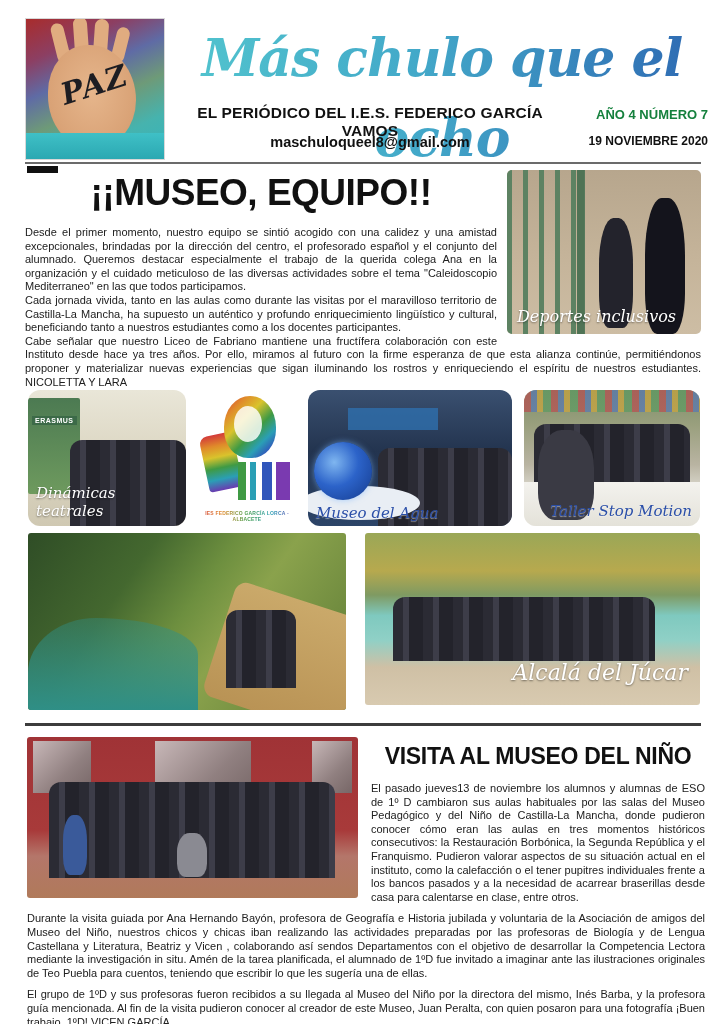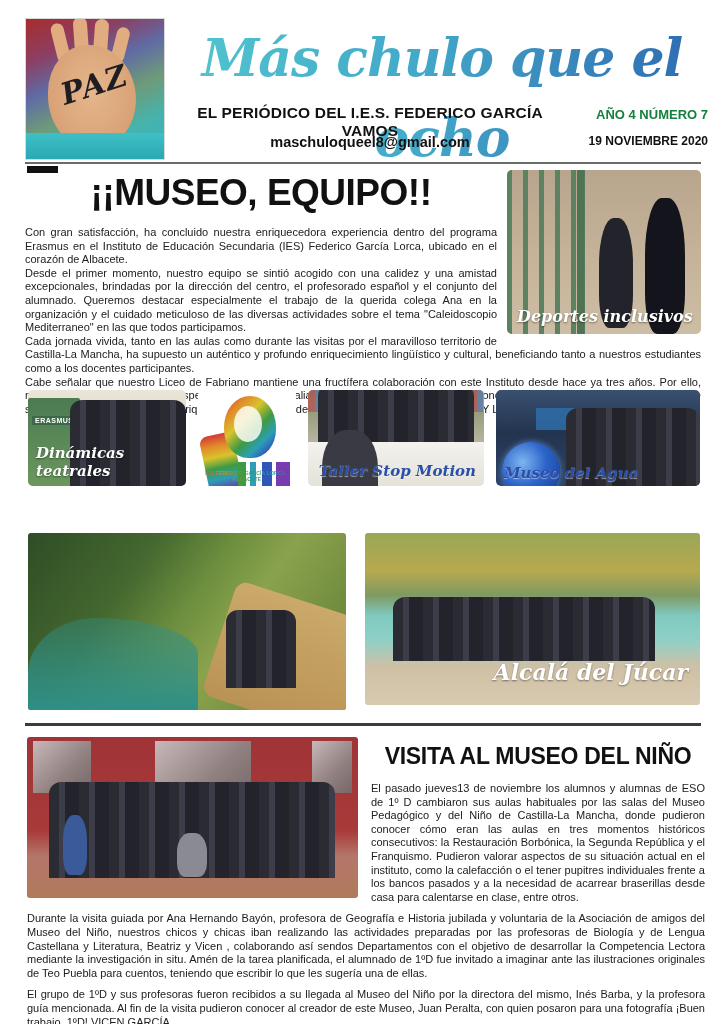--- a/index.html
+++ b/index.html
@@ -30,27 +30,27 @@
   
   .article1 { position:absolute; left:25px; top:168px; width:676px; }
   .a1-photo { float:right; width:194px; height:164px; margin:2px 0 6px 10px; position:relative; border-radius:5px; overflow:hidden;
     background:linear-gradient(180deg,#b7a68d 0%,#c5b49a 55%,#cdbda4 100%); }
   .gate { position:absolute; left:0; top:0; width:78px; height:164px;
     background:repeating-linear-gradient(90deg,#5d8262 0 5px, rgba(0,0,0,0) 5px 16px); border-right:5px solid #56795b; }
   .gate-post { position:absolute; left:70px; top:0; width:7px; height:164px; background:#4f7355; }
   .fig { position:absolute; background:#23232c; border-radius:42% 42% 30% 30%; }
   .headline1 { font-size:37px; font-weight:700; letter-spacing:-0.5px; text-align:center; margin:4px 0 12px; color:#111; }
   .article1 p, .article2 p { font-size:11px; line-height:13.6px; text-align:justify; color:#202020; }
-  .caption { position:absolute; font-family:"DejaVu Serif", serif; font-style:italic; font-weight:bold; }
+  .caption { position:absolute; font-family:"DejaVu Serif", serif; font-style:italic; font-weight:normal; }
   .caption.white { color:#fff; text-shadow:0 1px 2px rgba(0,0,0,0.45); }
   .caption.blue { color:#2b4fa8; text-shadow:0 1px 1px rgba(255,255,255,0.5); }
 
   
   .gallery { position:absolute; left:28px; top:390px; width:672px; height:130px; display:flex; gap:12px; }
-  .g-item { position:relative; height:96px; border-radius:5px; overflow:hidden;padding-left:29px; }
+  .g-item { position:relative; height:136px; border-radius:12px; overflow:hidden;padding-left:29px; }
   .g1 { width:158px; background:linear-gradient(180deg,#e9e6d8 0%,#ded9c6 40%,#cfc8b2 100%); }
   .erasmus-banner { position:absolute; left:0; top:8px; width:52px; height:96px; background:linear-gradient(180deg,#4c7a52,#6e9a5e); border-radius:2px; }
   .erasmus-label { position:absolute; left:4px; top:26px; color:#fff; font-weight:bold; font-size:7px; letter-spacing:0.5px; background:#3c6a48; padding:1px 3px; }
   .g2 { width:98px; background:#ffffff; }
   .lorca-face { position:absolute; left:26px; top:6px; width:52px; height:62px; border-radius:50% 50% 46% 46%;
     background:linear-gradient(135deg,#d33a3a 0%,#e08a2a 20%,#d9c32c 38%,#3f9a44 58%,#2a9fb5 74%,#3156bb 88%,#6a3ab0 100%); }
   .lorca-face-inner { position:absolute; left:36px; top:16px; width:28px; height:36px; border-radius:50%; background:rgba(255,255,255,0.82); }
   .lorca-fan { position:absolute; left:6px; top:44px; width:34px; height:56px; border-radius:8px 8px 4px 4px; transform:rotate(-12deg);
     background:linear-gradient(180deg,#d33a3a,#e08a2a,#d9c32c,#3f9a44,#2a9fb5,#6a3ab0); }
   .lorca-town { position:absolute; left:40px; top:72px; width:52px; height:38px;
@@ -113,53 +113,52 @@
 
   <div class="article1">
     <div class="a1-photo">
       <div class="fig" style="left:92px;top:48px;width:34px;height:110px;"></div>
       <div class="fig" style="left:138px;top:28px;width:40px;height:136px;background:#14141c;"></div>
       <div class="gate"></div>
       <div class="gate-post"></div>
       <div class="caption white" style="left:10px;bottom:8px;font-size:16px;">Deportes inclusivos</div>
     </div>
     <h1 class="headline1">¡¡MUSEO, EQUIPO!!</h1>
-    <p>Con gran satisfacción, ha concluido nuestra enriquecedora experiencia dentro del programa Erasmus en el Instituto de Educación Secundaria (IES) Federico García Lorca, ubicado en el corazón de Albacete.</p>
     <p>Desde el primer momento, nuestro equipo se sintió acogido con una calidez y una amistad excepcionales, brindadas por la dirección del centro, el profesorado español y el conjunto del alumnado. Queremos destacar especialmente el trabajo de la querida colega Ana en la organización y el cuidado meticuloso de las diversas actividades sobre el tema "Caleidoscopio Mediterraneo" en las que todos participamos.</p>
     <p>Cada jornada vivida, tanto en las aulas como durante las visitas por el maravilloso territorio de Castilla-La Mancha, ha supuesto un auténtico y profundo enriquecimiento lingüístico y cultural, beneficiando tanto a nuestros estudiantes como a los docentes participantes.</p>
     <p>Cabe señalar que nuestro Liceo de Fabriano mantiene una fructífera colaboración con este Instituto desde hace ya tres años. Por ello, miramos al futuro con la firme esperanza de que esta alianza continúe, permitiéndonos proponer y materializar nuevas experiencias que sigan iluminando los rostros y enriqueciendo el espíritu de nuestros estudiantes. NICOLETTA Y LARA</p>
   </div>
 
   <div class="gallery">
     <div class="g-item g1">
       <div class="erasmus-banner"></div>
       <div class="erasmus-label">ERASMUS</div>
       <div class="crowd" style="left:42px;bottom:0;width:116px;height:86px;"></div>
       <div class="caption white" style="left:8px;bottom:6px;font-size:15px;">Dinámicas teatrales</div>
     </div>
     <div class="g-item g2">
       <div class="lorca-fan"></div>
       <div class="lorca-face"></div>
       <div class="lorca-face-inner"></div>
       <div class="lorca-town"></div>
       <div class="lorca-text">IES FEDERICO GARCÍA LORCA - ALBACETE</div>
     </div>
+    <div class="g-item g3">
+      <div class="agua-panel"></div>
+      <div class="crowd" style="left:70px;bottom:0;width:134px;height:78px;"></div>
+      <div class="agua-ring"></div>
+      <div class="agua-globe"></div>
+      <div class="caption blue" style="left:8px;bottom:4px;font-size:15px;">Museo del Agua</div>
+    </div>
     <div class="g-item g4">
       <div class="shelf"></div>
       <div class="crowd" style="left:10px;bottom:38px;width:156px;height:64px;"></div>
       <div class="table-top"></div>
       <div class="fig" style="left:14px;top:40px;width:56px;height:90px;background:#3a3a44;"></div>
       <div class="caption blue" style="right:8px;bottom:6px;font-size:15px;">Taller Stop Motion</div>
-    </div>
-    <div class="g-item g3">
-      <div class="agua-panel"></div>
-      <div class="crowd" style="left:70px;bottom:0;width:134px;height:78px;"></div>
-      <div class="agua-ring"></div>
-      <div class="agua-globe"></div>
-      <div class="caption blue" style="left:8px;bottom:4px;font-size:15px;">Museo del Agua</div>
     </div>
   </div>
 
   <div class="large-photos">
     <div class="lp-left">
       <div class="lp-water"></div>
       <div class="lp-path"></div>
       <div class="crowd" style="right:50px;bottom:22px;width:70px;height:78px;"></div>
     </div>
     <div class="lp-right">

